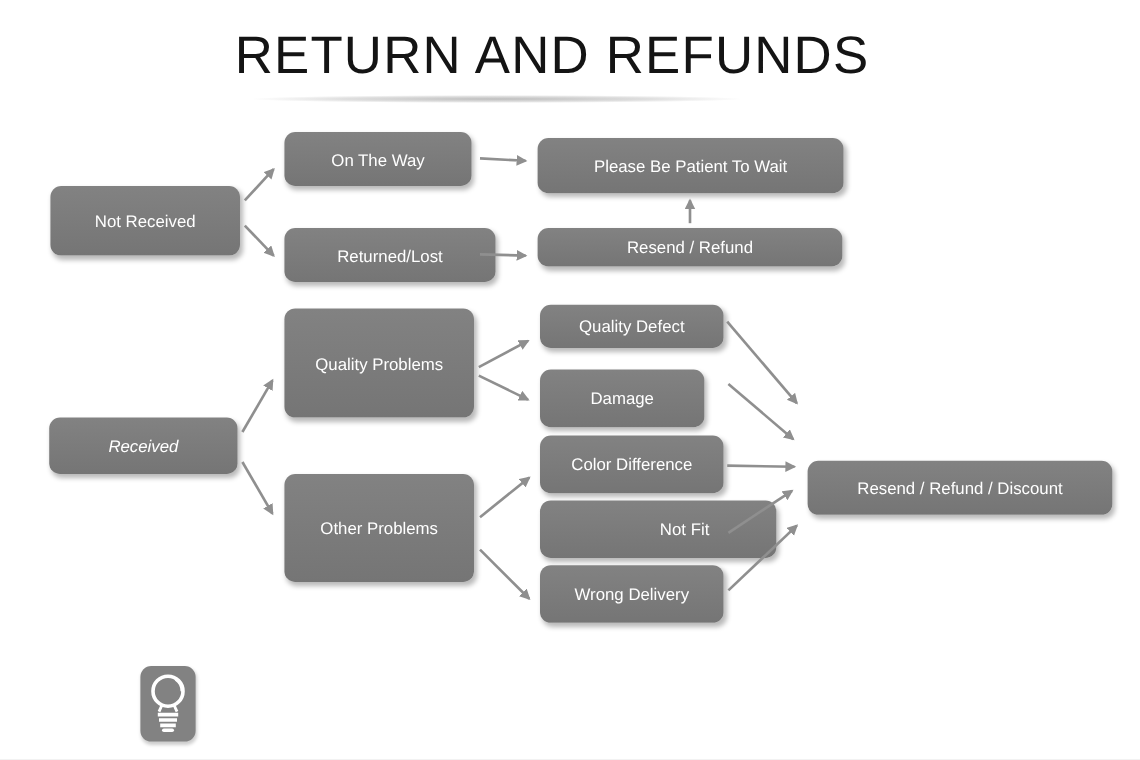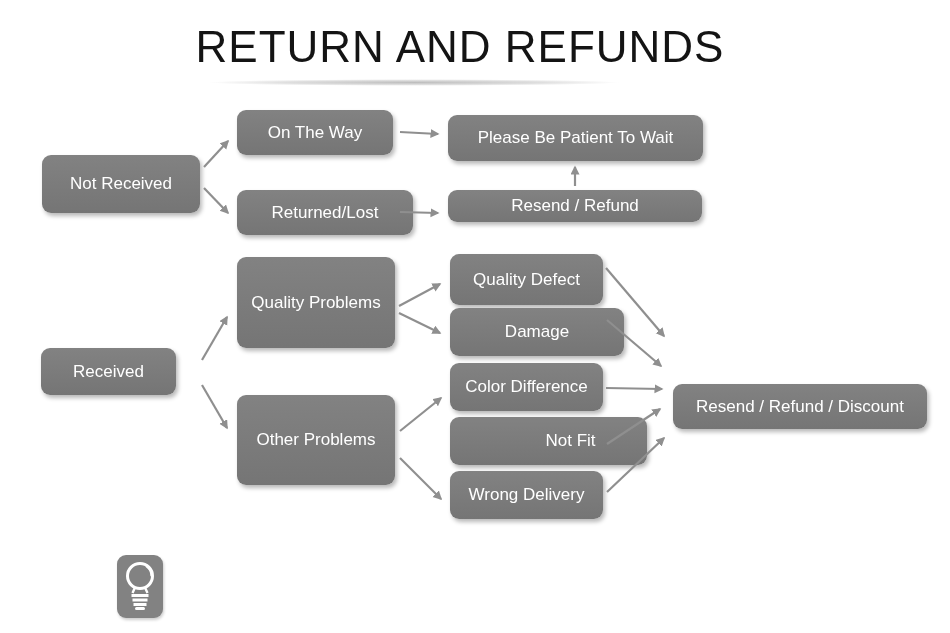--- a/index.html
+++ b/index.html
@@ -23,21 +23,21 @@
     border-radius:50%;
     background:radial-gradient(ellipse 50% 50% at 50% 50%,
       rgba(110,110,110,0.45) 0%, rgba(110,110,110,0.22) 60%, rgba(110,110,110,0) 95%);
   }
   .node{
     position:absolute;
     background:linear-gradient(#828282,#757575);
     color:#ffffff;
     border-radius:9px;
     display:flex;align-items:center;justify-content:center;
-    font-size:17px;
+    font-size:14px;
     text-align:center;
     box-shadow:2px 3px 4px rgba(0,0,0,0.28);
     white-space:nowrap;
   }
   .arrows{position:absolute;left:0;top:0;pointer-events:none;}
   .footer-icon{
     position:absolute;left:117px;top:555px;width:46px;height:63px;
     background:#828282;border-radius:9px;
     display:flex;align-items:center;justify-content:center;
     box-shadow:1px 2px 3px rgba(0,0,0,0.2);
@@ -55,26 +55,26 @@
 
   <div class="title">RETURN AND REFUNDS</div>
   <div class="title-divider"></div>
 
   <div class="node" style="left:42px;top:155px;width:158px;height:58px;">Not Received</div>
   <div class="node" style="left:237px;top:110px;width:156px;height:45px;">On The Way</div>
   <div class="node" style="left:237px;top:190px;width:176px;height:45px;">Returned/Lost</div>
   <div class="node" style="left:448px;top:115px;width:255px;height:46px;">Please Be Patient To Wait</div>
   <div class="node" style="left:448px;top:190px;width:254px;height:32px;">Resend / Refund</div>
 
-  <div class="node" style="left:41px;top:348px;width:135px;height:47px;">Received</div>
+  <div class="node" style="left:41px;top:348px;width:157px;height:47px;font-style:italic;">Received</div>
   <div class="node" style="left:237px;top:257px;width:158px;height:91px;">Quality Problems</div>
   <div class="node" style="left:237px;top:395px;width:158px;height:90px;">Other Problems</div>
 
-  <div class="node" style="left:450px;top:254px;width:153px;height:51px;">Quality Defect</div>
-  <div class="node" style="left:450px;top:308px;width:174px;height:48px;">Damage</div>
+  <div class="node" style="left:450px;top:254px;width:153px;height:36px;">Quality Defect</div>
+  <div class="node" style="left:450px;top:308px;width:137px;height:48px;">Damage</div>
   <div class="node" style="left:450px;top:363px;width:153px;height:48px;">Color Difference</div>
   <div class="node" style="left:450px;top:417px;width:153px;height:48px;padding-left:44px;">Not Fit</div>
   <div class="node" style="left:450px;top:471px;width:153px;height:48px;">Wrong Delivery</div>
 
   <div class="node" style="left:673px;top:368px;width:254px;height:45px;margin-top:16px;">Resend / Refund / Discount</div>
 
   <svg class="arrows" width="950" height="633" viewBox="0 0 950 633">
     <defs>
       <marker id="ah" markerWidth="10" markerHeight="10" refX="7.5" refY="4.5" orient="auto" markerUnits="userSpaceOnUse">
         <path d="M0,0 L9,4.5 L0,9 z" fill="#8f8f8f"></path>

